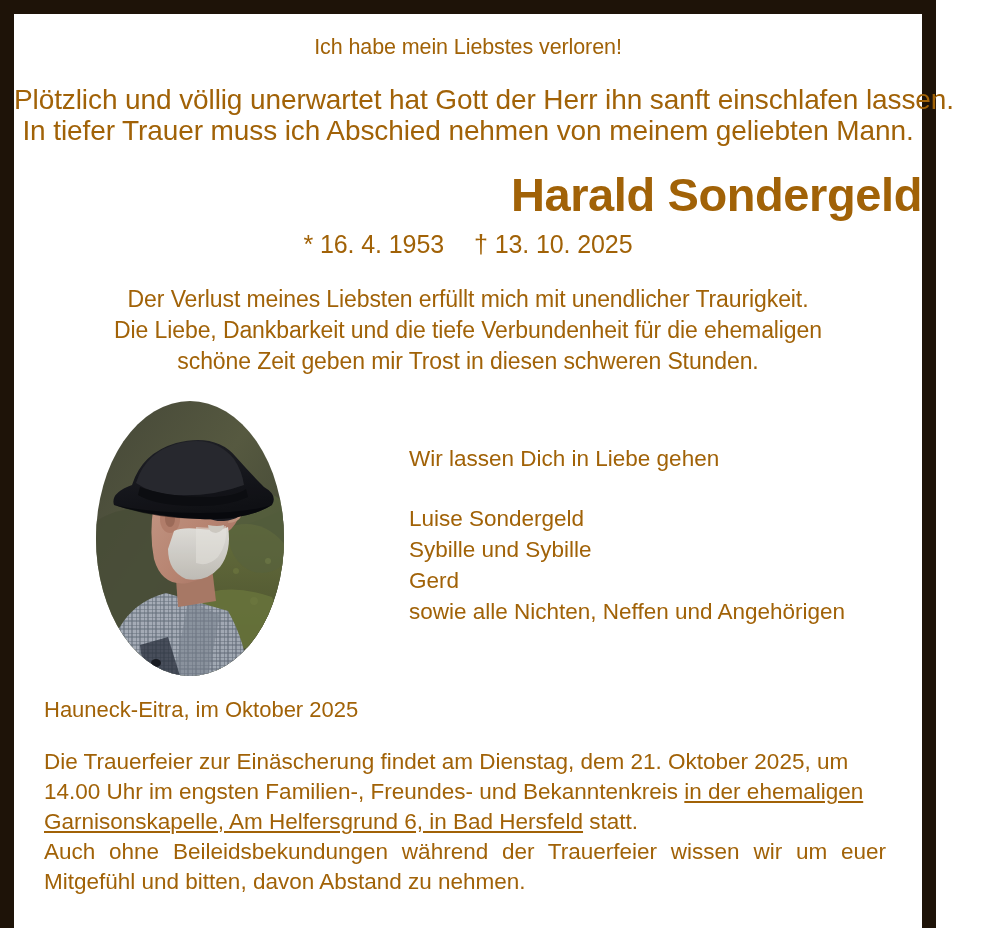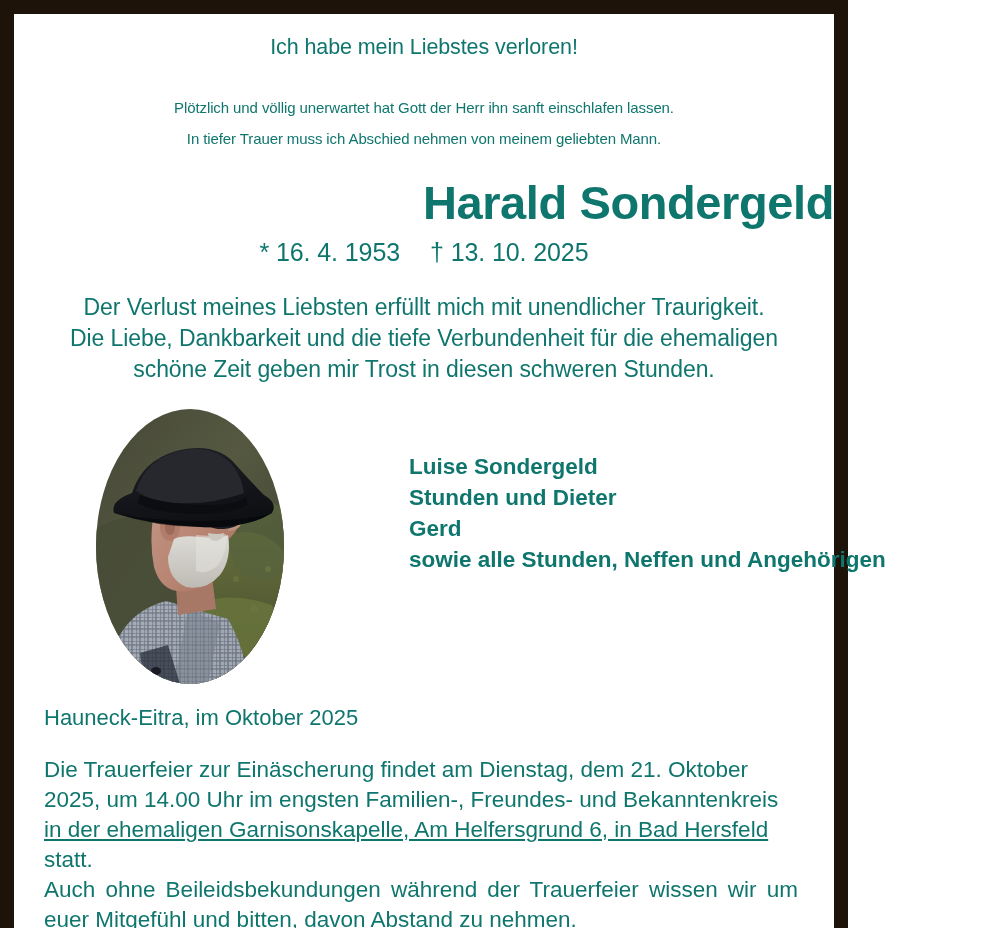--- a/index.html
+++ b/index.html
@@ -12,25 +12,25 @@
     width: 1000px;
     height: 928px;
     overflow: hidden;
     font-family: "Liberation Sans", "DejaVu Sans", sans-serif;
   }
 
   
   #obituary-card {
     position: relative;
     box-sizing: border-box;
-    width: 848px;
+    width: 936px;
     height: 928px;
     background: #ffffff;
     border: 14px solid #1e1308;
-    color: #0f766e;
+    color: #a16207;
   }
 
   #card-inner {
     position: relative;
     box-sizing: border-box;
     width: 100%;
     height: 100%;
     background: #ffffff;
     padding: 0;
   }
@@ -44,22 +44,22 @@
   .line { display: block; white-space: pre; }
 
   
   #opening-verse {
     margin-top: 18px;
     font-size: 21.5px;
     line-height: 30px;
     font-weight: 400;
   }
   #opening-lament {
-    margin-top: 30px;
-    font-size: 15px;
+    margin-top: 22px;
+    font-size: 28px;
     line-height: 31px;
     font-weight: 400;
   }
 
   
   #deceased-name {
     margin-top: 22px;
     font-size: 47px;
     line-height: 54px;
     font-weight: 700;
@@ -103,21 +103,21 @@
 
   #family-block {
     position: absolute;
     left: 395px;
     top: 44px;
     text-align: left;
     font-size: 22.5px;
     line-height: 31px;
   }
   #mourning-intro { margin-bottom: 29px; }
-  #family-list .line { display: block; font-weight: bold; }
+  #family-list .line { display: block; }
 
   
   #place-date {
     margin-top: 6px;
     padding-left: 30px;
     font-size: 22px;
     line-height: 30px;
     text-align: left;
   }
 
@@ -247,25 +247,26 @@
                    Q116 96 78 94 Q54 92 40 82 Z" fill="#2a2b31"></path>
           <path d="M44 86 Q70 96 112 96 Q138 96 150 88 L152 96
                    Q130 106 96 105 Q58 104 42 94 Z" fill="#0d0e12"></path>
           <path d="M18 104 Q60 118 104 118 Q150 120 176 104 Q150 112 104 112 Q56 112 18 104 Z" fill="#05060a" opacity="0.6"></path>
 
           <rect width="188" height="275" fill="#000000" opacity="0.05"></rect>
         </svg>
       </div>
 
       <div id="family-block">
+        <div id="mourning-intro">Wir lassen Dich in Liebe gehen</div>
         <div id="family-list">
           <span class="line">Luise Sondergeld</span>
-          <span class="line">Stunden und Dieter</span>
+          <span class="line">Sybille und Sybille</span>
           <span class="line">Gerd</span>
-          <span class="line">sowie alle Stunden, Neffen und Angehörigen</span>
+          <span class="line">sowie alle Nichten, Neffen und Angehörigen</span>
         </div>
       </div>
     </div>
 
     <div id="place-date">Hauneck-Eitra, im Oktober 2025</div>
 
     <div id="service-details">
       <p id="service-paragraph-1"><span>Die Trauerfeier zur Einäscherung findet am Dienstag, dem 21. Oktober 2025, um 14.00 Uhr im engsten Familien-, Freundes- und Bekanntenkreis </span><span class="venue-underline">in der ehemaligen Garnisonskapelle, Am Helfersgrund 6, in Bad Hersfeld</span><span> statt.</span></p>
       <p id="service-paragraph-2">Auch ohne Beileidsbekundungen während der Trauerfeier wissen wir um euer Mitgefühl und bitten, davon Abstand zu nehmen.</p>
     </div>

